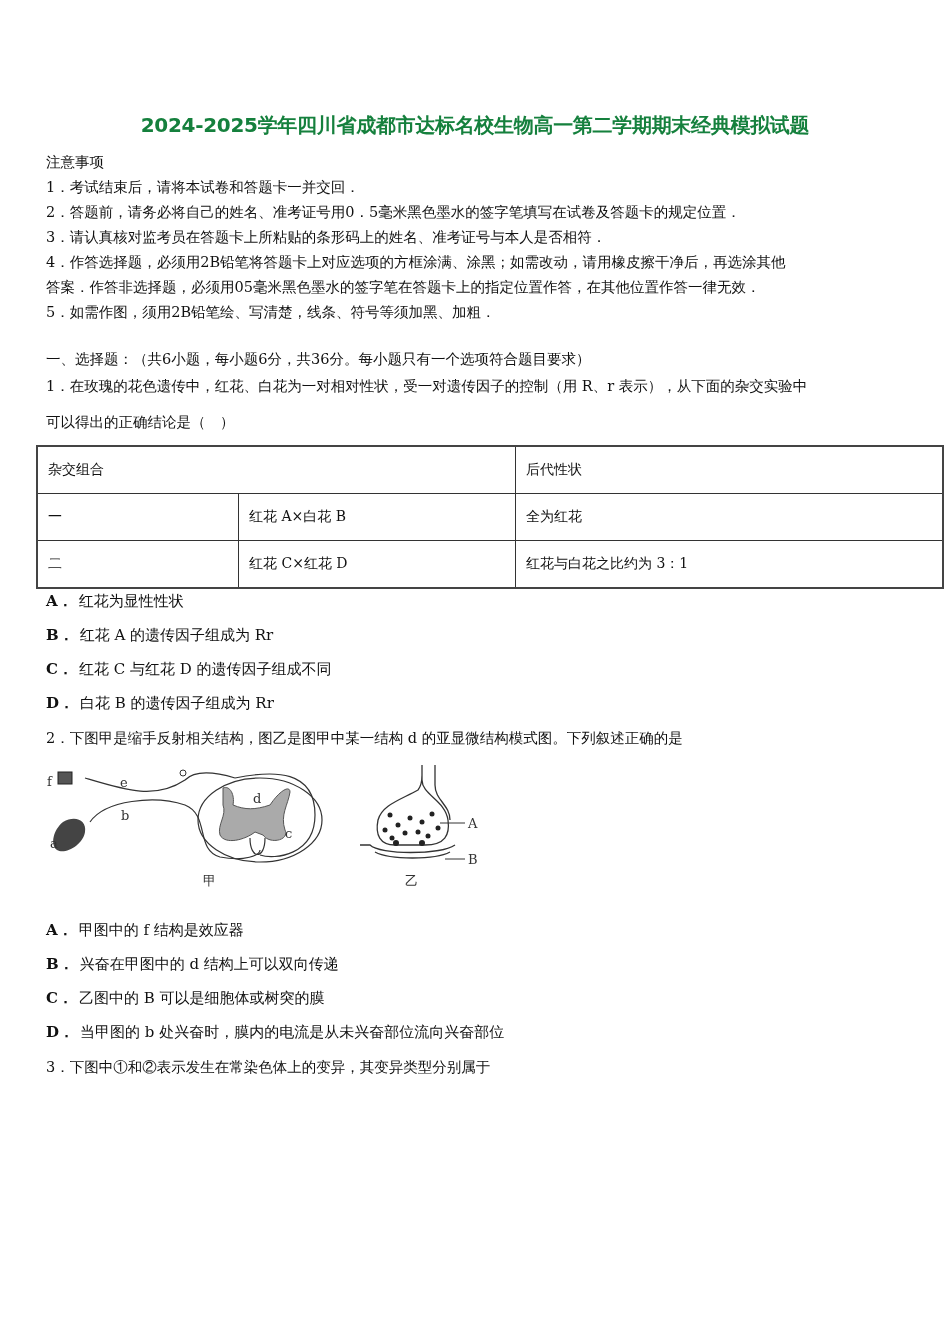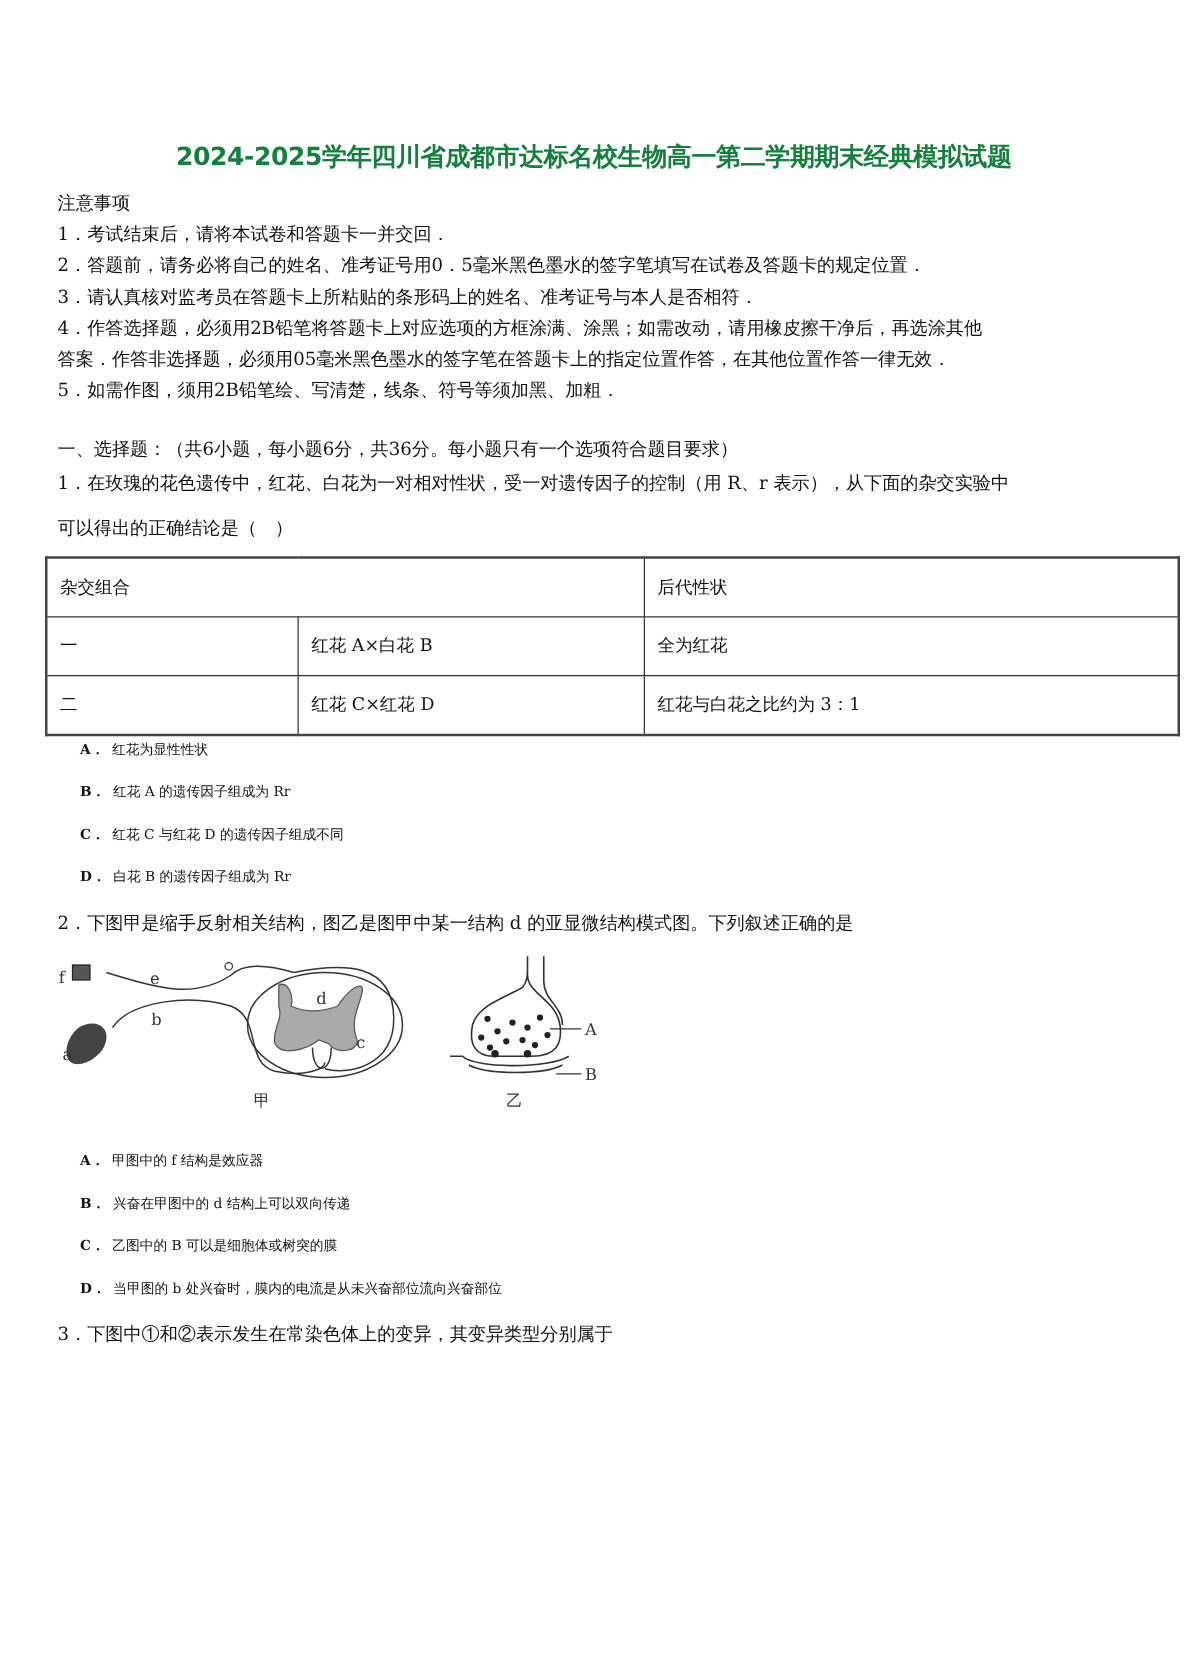--- a/index.html
+++ b/index.html
@@ -6,21 +6,21 @@
   body { width:950px; height:1344px; position:relative; overflow:hidden;
          font-family:"DejaVu Serif","Liberation Serif",serif; color:#111; }
   .title { position:absolute; top:112px; left:0; width:950px; text-align:center;
            font-family:"DejaVu Sans","Liberation Sans",sans-serif; font-weight:bold;
            font-size:20px; letter-spacing:-0.3px; color:#15803d; }
   .line { position:absolute; left:46px; font-size:14.5px; white-space:nowrap; }
   table.cross { position:absolute; top:445px; left:36px; width:908px;
                 border-collapse:collapse; font-size:14px; }
   table.cross td { border:1px solid #333; height:46px; padding:0 10px; vertical-align:middle; }
   table.cross { border:2px solid #444; }
-  .opt { position:absolute; left:64px; font-size:11px; white-space:nowrap; }
+  .opt { position:absolute; left:46px; font-size:15px; white-space:nowrap; }
   .opt .lbl { font-weight:bold; margin-right:6px; }
   .fig { position:absolute; }
 </style>
 </head>
 <body>
 
 <div class="title">2024-2025学年四川省成都市达标名校生物高一第二学期期末经典模拟试题</div>
 
 <div class="line" style="top:153px;">注意事项</div>
 <div class="line" style="top:178px;">1．考试结束后，请将本试卷和答题卡一并交回．</div>

